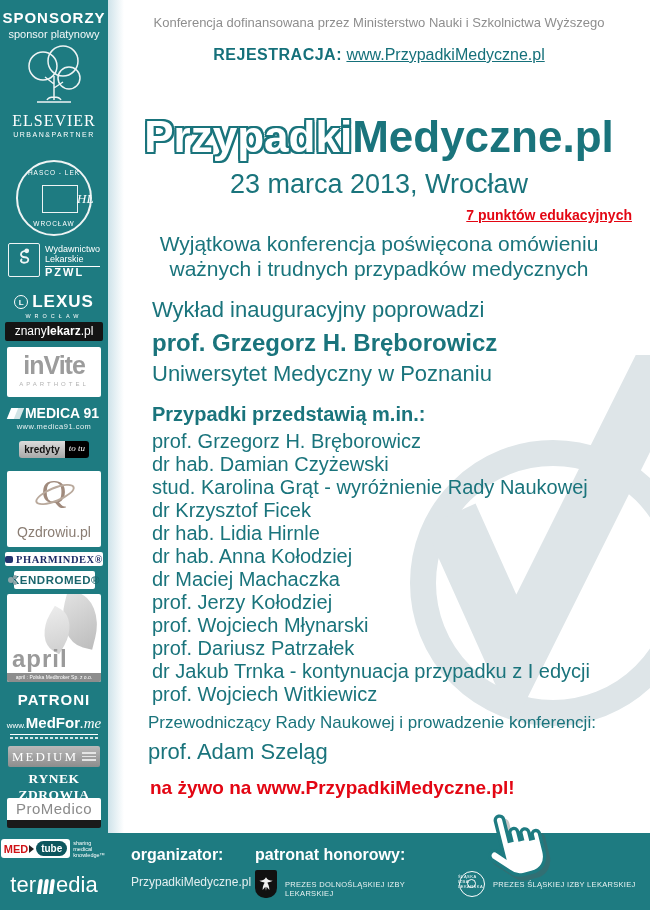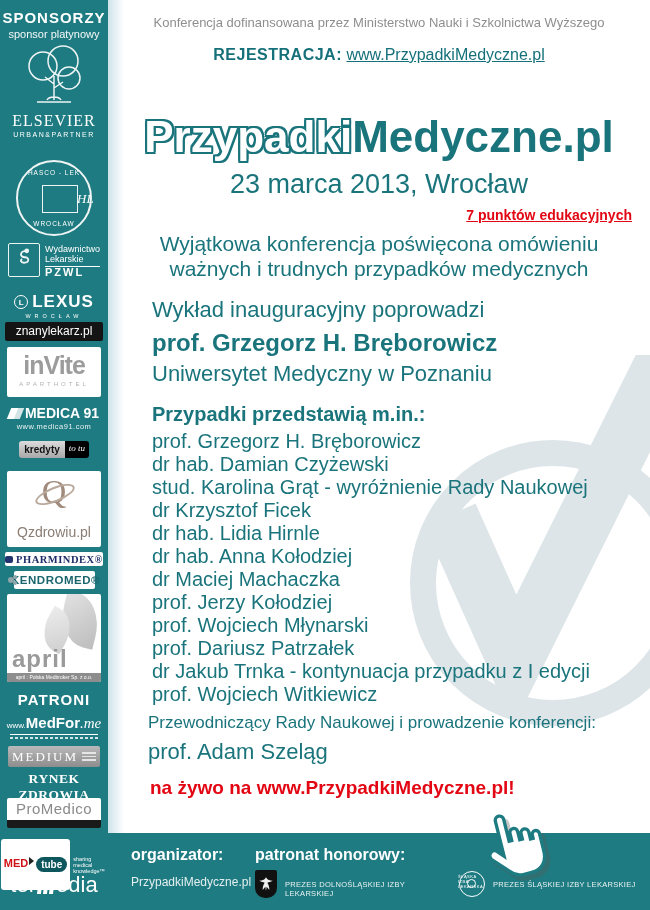--- a/index.html
+++ b/index.html
@@ -41,21 +41,21 @@
   .logo-lexus { top:292px; }
   .lexus-row { display:flex; align-items:center; justify-content:center; gap:4px; }
   .lexus-l { width:14px; height:14px; border:1.5px solid #fff; border-radius:50%;
              font-size:8px; line-height:13px; font-weight:bold; }
   .lexus-name { font-size:17px; font-weight:bold; letter-spacing:1px; }
   .lexus-sub { font-size:5.5px; letter-spacing:4px; margin-top:1px; }
 
   .logo-znanylekarz { top:322px; }
   .zl-bar { margin:0 auto; width:98px; height:19px; background:#141414; border-radius:2px;
             color:#fff; font-size:12px; line-height:19px; }
-  .zl-bold { font-weight:normal; }
+  .zl-bold { font-weight:bold; }
 
   .logo-invite { top:347px; }
   .invite-box { margin:0 auto; width:94px; height:50px; background:#fff; border-radius:2px; padding-top:5px; }
   .invite-name { color:#9c9c9c; font-size:25px; font-weight:bold; letter-spacing:-1px; line-height:26px; }
   .invite-sub { color:#b3b3b3; font-size:6px; letter-spacing:3px; margin-top:3px; }
 
   .logo-medica { top:405px; }
   .medica-row { display:flex; align-items:center; justify-content:center; gap:3px; }
   .medica-bar { width:7px; height:11px; background:#fff; transform:skewX(-22deg); }
   .medica-bar.b2 { margin-left:-4px; opacity:.8; }
@@ -131,21 +131,21 @@
   .rynek-micro { margin:2px auto 0; width:86px; height:2px;
                  background:repeating-linear-gradient(90deg,#cfe5e6 0 3px,transparent 3px 6px); }
 
   .logo-promedico { top:798px; }
   .pm-box { margin:0 auto; width:94px; height:22px; background:#fff; border-radius:2px 2px 0 0;
             color:#8a8a8a; font-size:15px; line-height:22px; letter-spacing:.5px; }
   .pm-strip { margin:0 auto; width:94px; height:8px; background:#1a1a1a; border-radius:0 0 2px 2px;
               color:#fff; font-size:4.5px; line-height:8px; white-space:nowrap; overflow:hidden; }
 
   .logo-medtube { top:839px; display:flex; justify-content:center; align-items:center; gap:3px; }
-  .mt-box { background:#fff; border-radius:3px; padding:18px 3px; display:flex; align-items:flex-start; }
+  .mt-box { background:#fff; border-radius:3px; padding:2px 3px; display:flex; align-items:center; }
   .mt-med { color:#d01317; font-weight:bold; font-size:11px; }
   .mt-tri { width:0; height:0; border-left:5px solid #222; border-top:4px solid transparent;
             border-bottom:4px solid transparent; margin-left:1px; }
   .mt-tube { background:#0d565e; border-radius:8px; color:#fff; font-weight:bold; font-size:10px;
              padding:2px 5px; margin-left:2px; }
   .mt-tag { text-align:left; font-size:5.5px; line-height:6px; width:34px; }
 
   .logo-termedia { top:874px; }
   .tm-row { display:flex; justify-content:center; align-items:flex-end; gap:1px; font-size:22px; line-height:22px; }
   .tm-m { display:flex; gap:2px; align-items:flex-end; padding:0 1px 2px; }

